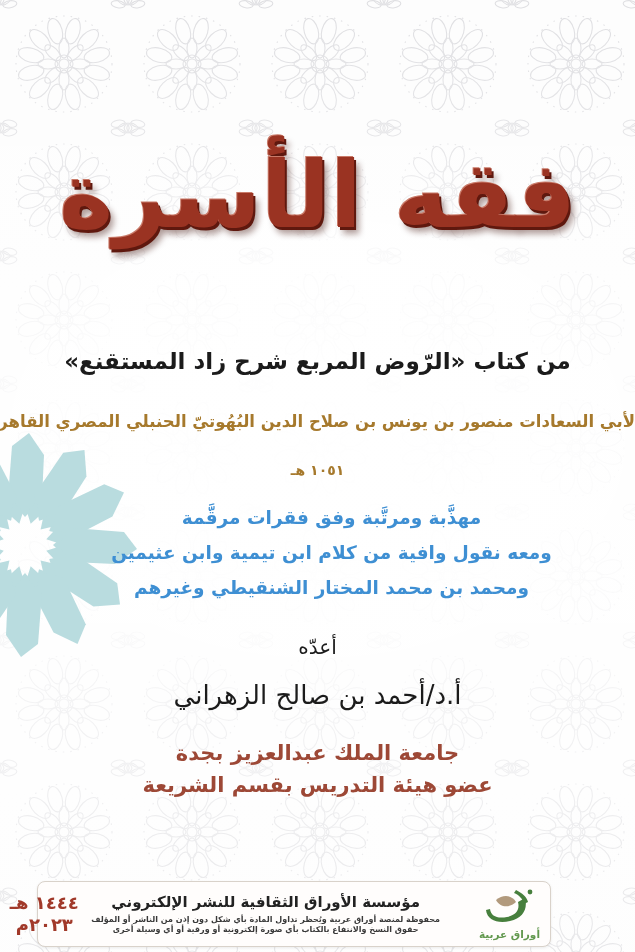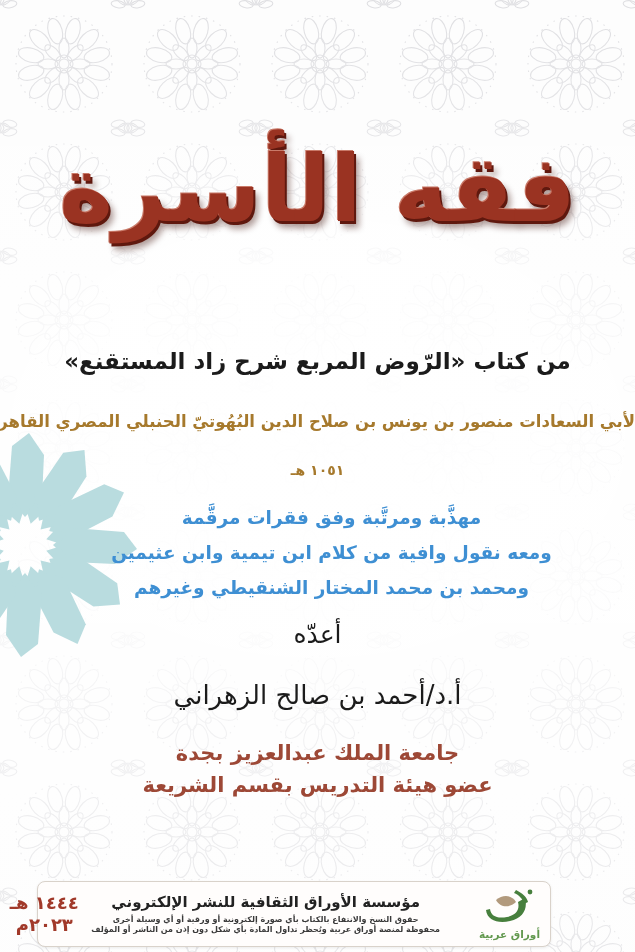--- a/index.html
+++ b/index.html
@@ -21,29 +21,29 @@
     background:
       radial-gradient(ellipse 420px 300px at 50% 46%, rgba(255,255,255,.95) 0%, rgba(255,255,255,.75) 60%, rgba(255,255,255,0) 100%),
       linear-gradient(180deg, rgba(255,255,255,0) 0%, rgba(255,255,255,.65) 40%, rgba(255,255,255,.8) 62%, rgba(255,255,255,.25) 100%);
   }
   .rosette{position:absolute; left:-95px; top:425px; z-index:2;}
   .rosette path{fill:var(--teal);}
   .content{position:absolute; inset:0; z-index:3; text-align:center;}
   .block{position:absolute; right:0; left:0;}
 
   .main-title{
-    top:132px; font-size:92px; font-weight:bold; color:var(--title);
+    top:138px; font-size:92px; font-weight:bold; color:var(--title);
     letter-spacing:-2px; line-height:1.25;
     text-shadow:-1px -1px 0 #c97a69, 2px 3px 0 #5f180e, 5px 7px 6px rgba(60,12,5,.40);
   }
   .source-line{top:348px; font-size:23px; font-weight:bold; color:var(--ink);}
   .orig-author{top:412px; font-size:16.5px; font-weight:bold; color:var(--gold); white-space:nowrap;}
   .death-year{top:462px; font-size:14px; font-weight:bold; color:var(--gold);}
   .features{top:500px; font-size:18.5px; font-weight:bold; color:var(--blue); line-height:35px;padding-left:28px;}
-  .prepared{top:620px; font-size:25px; color:var(--ink);}
+  .prepared{top:635px; font-size:20px; color:var(--ink);}
   .editor-name{top:680px; font-size:26px; color:var(--ink);}
   .editor-aff{top:737px; font-size:21px; font-weight:bold; color:var(--red); line-height:32px;}
 
   .footer-bar{
     position:absolute; left:37px; top:881px; width:514px; height:66px; z-index:4;
     background:var(--bar_bg); border:1px solid var(--bar_border); border-radius:8px;
     display:flex; align-items:center; padding:4px 10px; gap:8px;
     box-shadow:0 1px 3px rgba(0,0,0,.08);
   }
   .logo-box{width:92px; flex:0 0 auto; }
@@ -222,22 +222,22 @@
         <path class="logo-green" d="M10,22 C11,32 22,36 34,33 C47,30 52,21 49,10 L42,14 C44,22 40,27 31,29 C21,31 15,28 14,21 Z"></path>
         <path class="logo-green" d="M40,2 C46,5 51,9 52,14 L48,16 C47,11 43,7 38,5 Z"></path>
         <path class="logo-tan" d="M20,12 C27,6 36,7 40,14 C34,20 24,20 20,12 Z"></path>
         <circle class="logo-green" cx="54" cy="4" r="2.4"></circle>
       </svg>
       <div class="logo-text">أوراق عربية</div>
     </div>
     <div class="pub-box">
       <div class="pub-title">مؤسسة الأوراق الثقافية للنشر الإلكتروني</div>
       <div class="pub-fine">
+        <div>محفوظة لمنصة أوراق عربية ويُحظر تداول المادة بأي شكل دون إذن من الناشر أو المؤلف</div>
         <div>حقوق النسخ والانتفاع بالكتاب بأي صورة إلكترونية أو ورقية أو أي وسيلة أخرى</div>
-        <div>محفوظة لمنصة أوراق عربية ويُحظر تداول المادة بأي شكل دون إذن من الناشر أو المؤلف</div>
       </div>
     </div>
     <div class="dates-box">
       <div>١٤٤٤ هـ</div>
       <div>٢٠٢٣م</div>
     </div>
   </div>
 
 </div>
 

